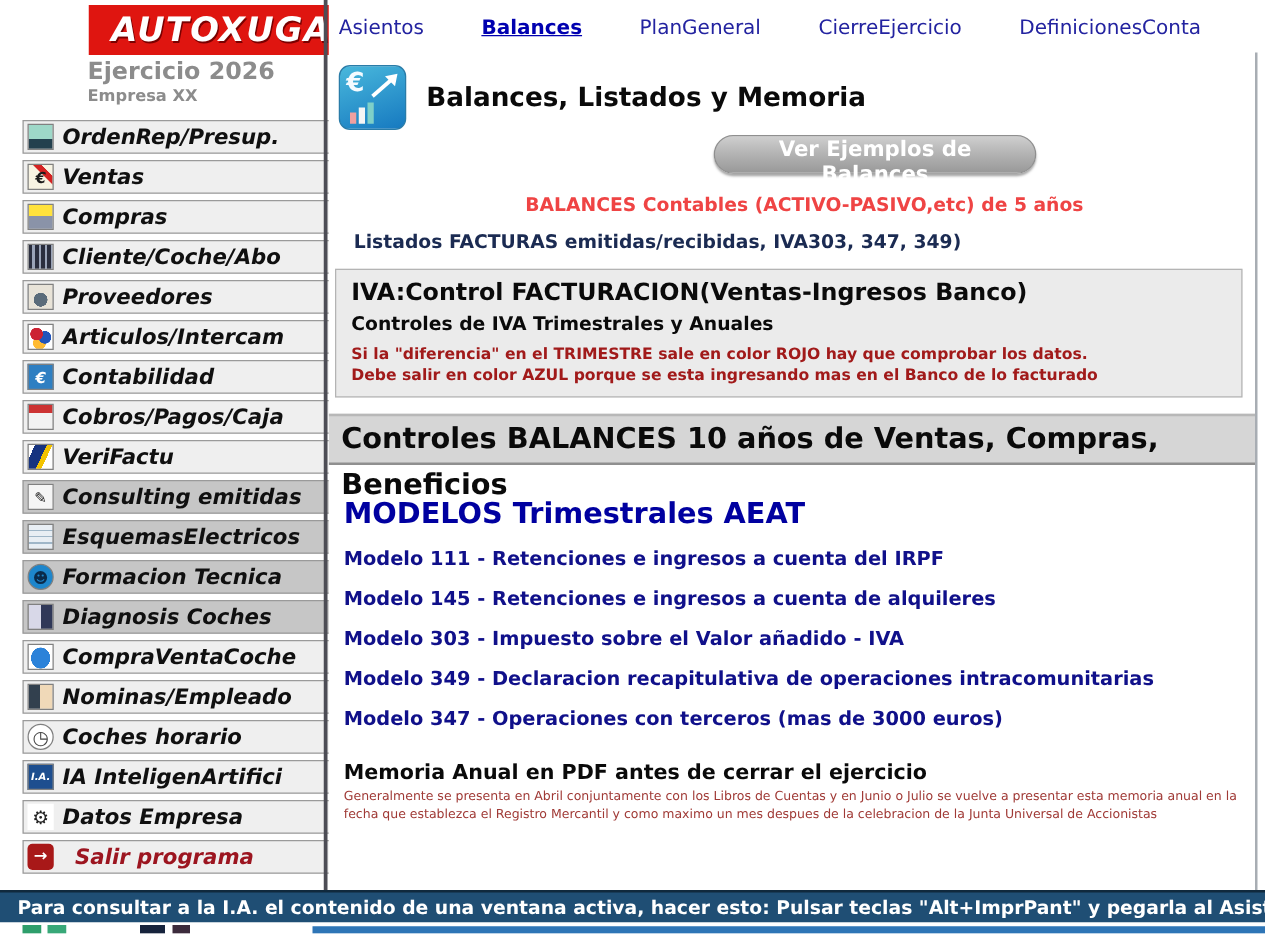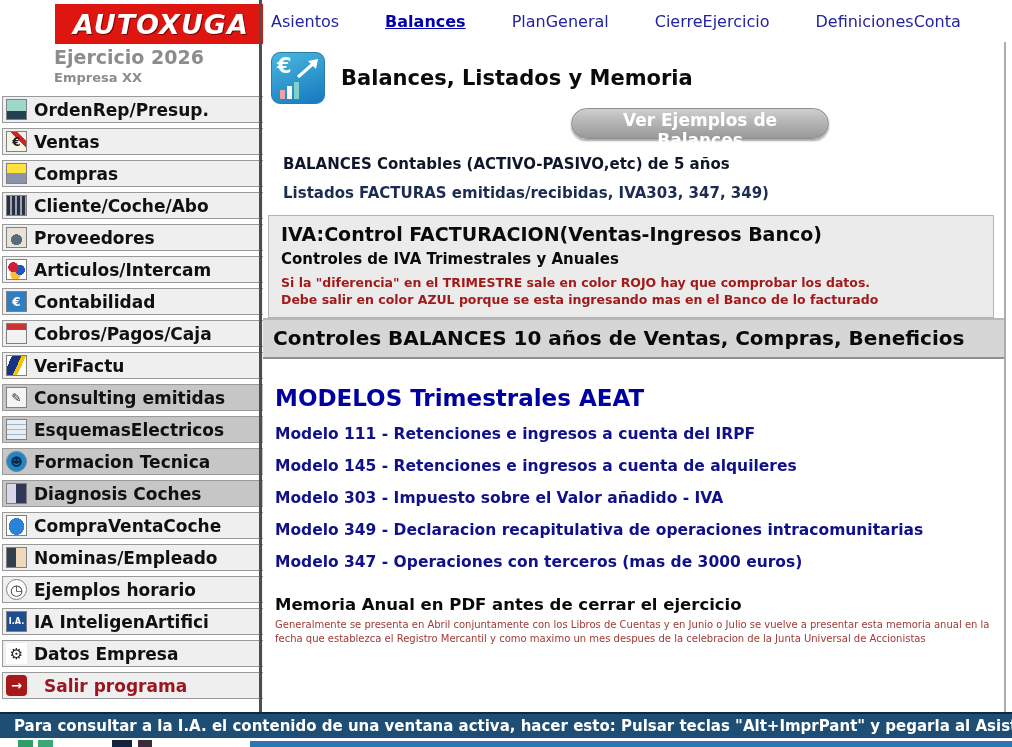--- a/index.html
+++ b/index.html
@@ -1,31 +1,31 @@
 <!DOCTYPE html>
 <html><head>
 <meta charset="utf-8">
 <style>
   html,body{margin:0;padding:0;background:#fff;}
   .page{position:relative;width:1012px;height:747px;overflow:hidden;
         font-family:"DejaVu Sans","Liberation Sans",sans-serif;background:#fff;}
 
   
-  .sidebar{position:absolute;left:0;top:0;width:258px;height:712px;background:#fff;overflow:hidden;padding-left:48px;}
+  .sidebar{position:absolute;left:16px;top:0;width:258px;height:712px;background:#fff;overflow:hidden;padding-left:48px;}
   .logo-wrap{position:relative;height:92px;}
   .logo-red{position:absolute;left:7px;top:4px;width:212px;height:40px;background:#df1510;
             display:flex;align-items:center;justify-content:center;}
   .logo-text{color:#fff;font-weight:bold;font-style:italic;font-size:27px;letter-spacing:1px;
              text-shadow:1px 1px 0 #7a0000;}
   .logo-stripes{position:absolute;left:222px;top:4px;width:34px;height:40px;
             background:repeating-linear-gradient(115deg,#df1510 0 6px,#fff 6px 12px);}
   .ejercicio{position:absolute;left:6px;top:46px;color:#8c8c8c;font-weight:bold;font-size:19px;}
   .empresa{position:absolute;left:6px;top:70px;color:#8c8c8c;font-weight:bold;font-size:13px;}
 
-  .menu{position:absolute;left:2px;top:96px;width:300px;}
+  .menu{position:absolute;left:2px;top:96px;width:300px;font-style:italic;}
   .mitem{display:flex;align-items:center;height:27px;margin-bottom:5px;background:#efefef;
          border:1px solid #9a9a9a;box-sizing:border-box;white-space:nowrap;overflow:hidden;
          font-weight:bold;font-size:17px;color:#101010;cursor:pointer;}
   .mitem.dark{background:#c6c6c6;}
   .mitem.exit .mlabel{color:#9c1520;margin-left:10px;}
 
   .ic{width:21px;height:21px;margin:0 7px 0 3px;flex:none;border:1px solid #808080;
       box-sizing:border-box;display:flex;align-items:center;justify-content:center;
       font-weight:bold;font-size:12px;color:#fff;overflow:hidden;}
   .i0{background:linear-gradient(180deg,#9ed8c8 60%,#23404e 60%);}
@@ -70,33 +70,33 @@
   .appicon .b2{height:13px;background:#f5f5f5;}
   .appicon .b3{height:17px;background:#7fd0c8;}
   .appicon svg{position:absolute;right:2px;top:4px;}
   .page-title{font-size:21px;font-weight:bold;color:#0a0a0a;margin-left:16px;}
 
   .btn-examples{display:block;margin:4px 0 0 308px;width:258px;height:31px;border-radius:16px;
       border:1px solid #8f8f8f;background:linear-gradient(180deg,#cfcfcf 0%,#b5b5b5 45%,#999 100%);
       color:#fff;font-weight:bold;font-size:17px;font-family:inherit;cursor:pointer;
       box-shadow:0 2px 2px rgba(0,0,0,.35);}
 
-  .link1{margin:16px 0 0 20px;color:#0f172a;font-weight:bold;font-size:15px;cursor:pointer;}
+  .link1{margin:16px 0 0 20px;color:#ef4444;font-weight:bold;font-size:15px;cursor:pointer;text-align:center;}
   .link2{margin:11px 0 0 20px;color:#1b2b52;font-weight:bold;font-size:15px;cursor:pointer;}
 
   .ivabox{margin:13px 0 0 5px;width:726px;box-sizing:border-box;background:#ebebeb;
           border:1px solid #b4b4b4;padding:7px 12px 8px 12px;}
   .iva-title{font-size:19px;font-weight:bold;color:#0a0a0a;}
   .iva-sub{font-size:15px;font-weight:bold;color:#0a0a0a;margin-top:5px;}
   .iva-warn{font-size:12.5px;font-weight:bold;color:#a11a1a;margin-top:7px;line-height:1.35;}
   .iva-warn2{font-size:12.5px;font-weight:bold;color:#a11a1a;line-height:1.35;}
 
-  .graybar{width:741px;box-sizing:border-box;background:#d6d6d6;
+  .graybar{margin-top:13px;width:741px;box-sizing:border-box;background:#d6d6d6;
            border-top:2px solid #b8b8b8;border-bottom:2px solid #8f8f8f;height:41px;
-           line-height:37px;padding-left:10px;font-size:20px;font-weight:bold;color:#0a0a0a;cursor:pointer;}
+           line-height:37px;padding-left:10px;font-size:23px;font-weight:bold;color:#0a0a0a;cursor:pointer;}
 
   .modelos-h{margin:26px 0 0 12px;color:#0000a0;font-weight:bold;font-size:23px;}
   .modelo{margin:14px 0 0 12px;color:#10108a;font-weight:bold;font-size:15.5px;cursor:pointer;}
 
   .mem-title{margin:24px 0 0 12px;font-size:16.5px;font-weight:bold;color:#0a0a0a;}
   .mem-body{margin:4px 0 0 12px;width:726px;font-size:10px;color:#a03a36;line-height:1.38;}
 
   
   .footerbar{position:absolute;left:0;top:712px;width:1012px;height:26px;background:#1f4e74;
              border-top:2px solid #10293d;box-sizing:border-box;display:flex;align-items:center;}
@@ -179,21 +179,21 @@
       <div class="mitem">
         <span class="ic i13"></span>
         <span class="mlabel">CompraVentaCoche</span>
       </div>
       <div class="mitem">
         <span class="ic i14"></span>
         <span class="mlabel">Nominas/Empleado</span>
       </div>
       <div class="mitem">
         <span class="ic i15">◷</span>
-        <span class="mlabel">Ejemplos horario</span>
+        <span class="mlabel">Coches horario</span>
       </div>
       <div class="mitem">
         <span class="ic i16">I.A.</span>
         <span class="mlabel">IA InteligenArtifici</span>
       </div>
       <div class="mitem">
         <span class="ic i17">⚙</span>
         <span class="mlabel">Datos Empresa</span>
       </div>
       <div class="mitem exit">

